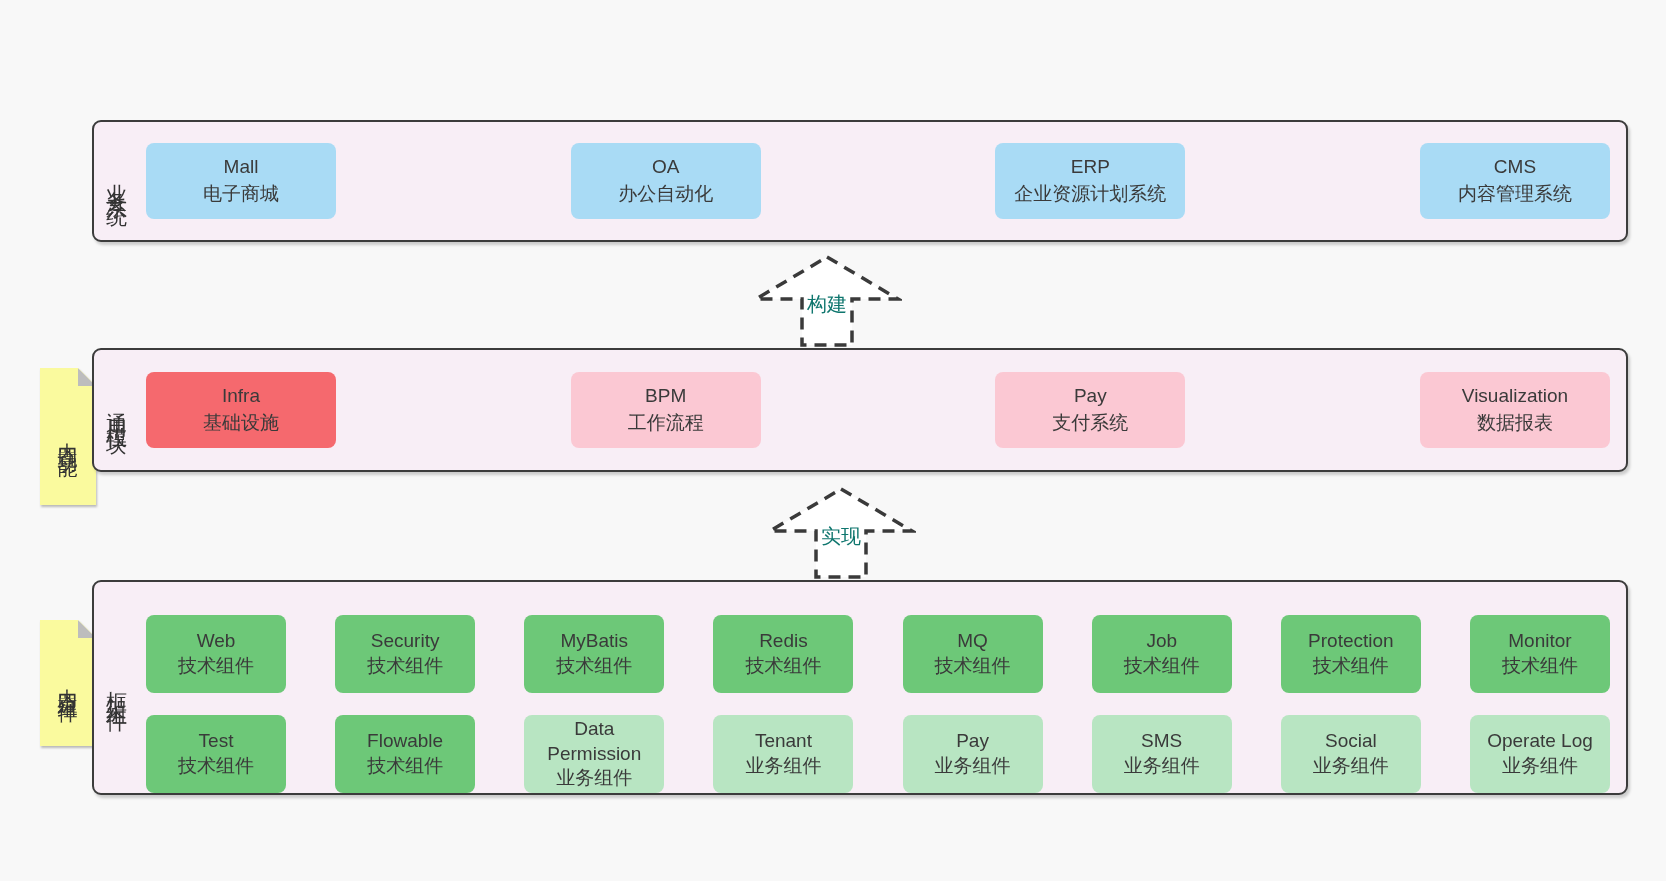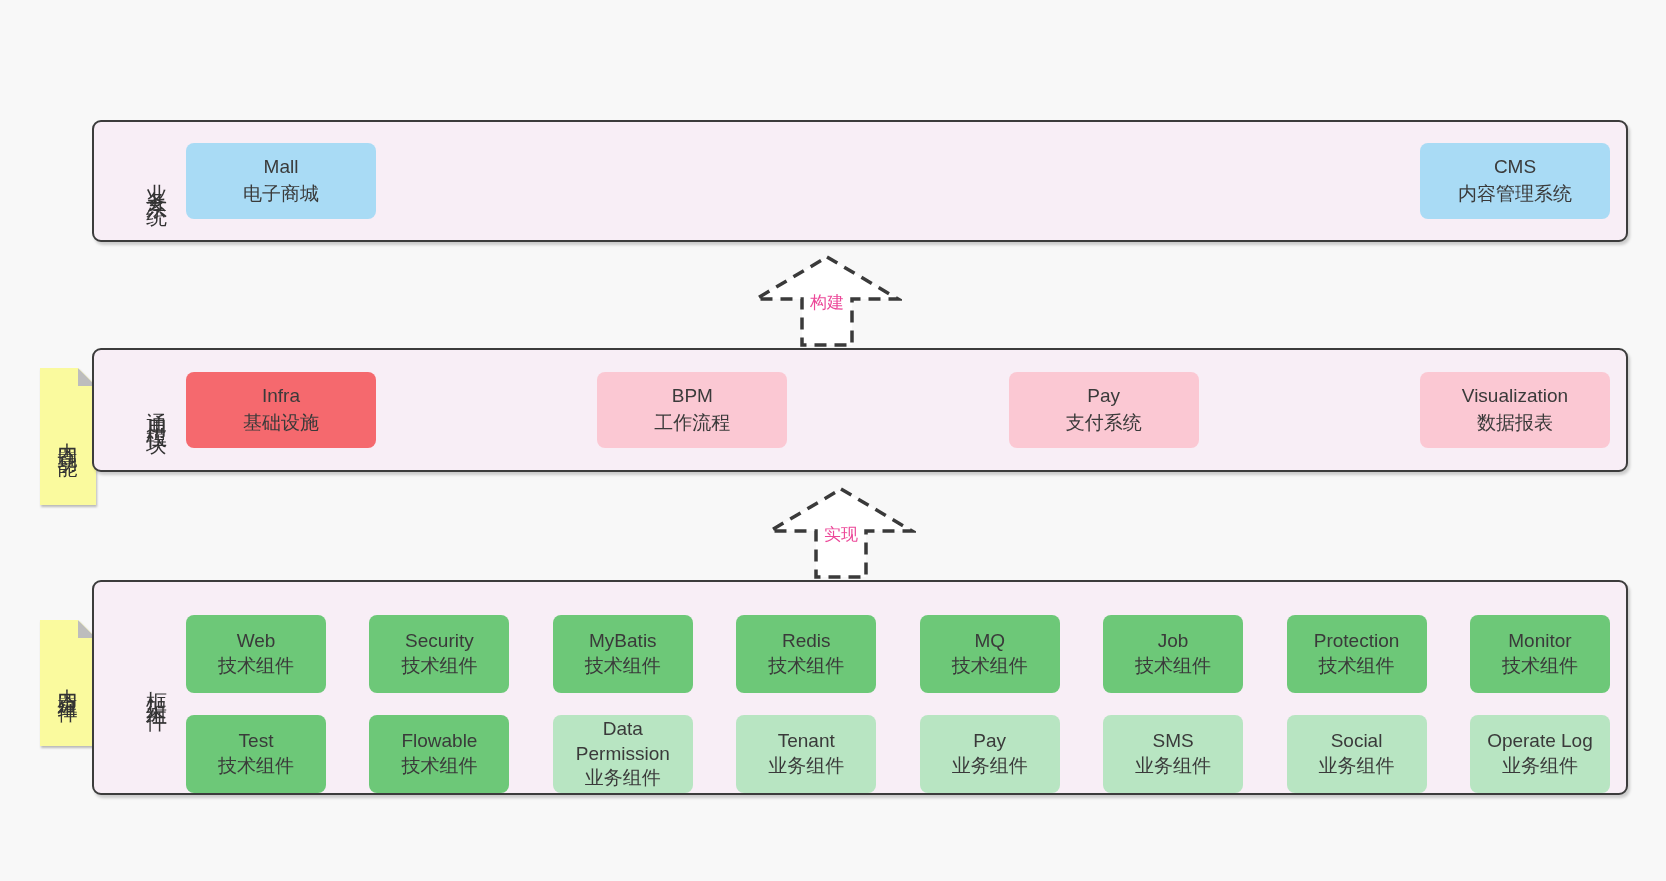--- a/index.html
+++ b/index.html
@@ -7,21 +7,21 @@
     position:relative; width:1666px; height:881px;
     background:#f8f8f8; overflow:hidden;
     font-family:"Liberation Sans","DejaVu Sans",sans-serif;
     color:#3a3a3a;
   }
   
   .panel {
     position:absolute; left:92px; width:1536px; box-sizing:border-box;
     background:#f8eef6; border:2px solid #3c3c3c; border-radius:9px;
     box-shadow:2px 3px 3px rgba(0,0,0,0.18);
-    display:flex; z-index:2;padding-left:40px;
+    display:flex; z-index:2;
   }
   #panel-business  { top:120px; height:122px; }
   #panel-modules   { top:348px; height:124px; }
   #panel-framework { top:580px; height:215px; }
 
   .vlabel {
     flex:0 0 46px; display:flex; align-items:center; justify-content:center;
     color:#333;
   }
   .vlabel span {
@@ -52,21 +52,21 @@
   .green      { background:#6dc878; }
   .lightgreen { background:#b8e5c2; }
 
   
   .arrow { position:absolute; width:150px; height:94px; z-index:1; }
   #arrow-build { left:752px; top:254px; }
   #arrow-impl  { left:766px; top:486px; }
   .arrow svg { display:block; }
   .arrow-label {
     position:absolute; left:50%; top:36px; transform:translateX(-50%);
-    background:#ffffff; font-size:17px; color:#ec4899; padding:1px 3px;
+    background:#ffffff; font-size:20px; color:#0f766e; padding:1px 3px;
     white-space:nowrap;
   }
 
   
   .note { position:absolute; left:40px; width:56px; z-index:1;
           filter:drop-shadow(1px 2px 1px rgba(0,0,0,0.25)); }
   #note-builtin-features  { top:368px; height:137px; }
   #note-builtin-components{ top:620px; height:126px; }
   .note-body {
     width:100%; height:100%; background:#fafa9e;
@@ -101,20 +101,28 @@
   <div class="panel" id="panel-business">
     <div class="vlabel">
       <span>业务系统</span>
     </div>
     <div class="boxes">
       <div class="box w190 blue">
         <div>Mall</div>
         <div>电子商城</div>
       </div>
       <div class="box w190 blue">
+        <div>OA</div>
+        <div>办公自动化</div>
+      </div>
+      <div class="box w190 blue">
+        <div>ERP</div>
+        <div>企业资源计划系统</div>
+      </div>
+      <div class="box w190 blue">
         <div>CMS</div>
         <div>内容管理系统</div>
       </div>
     </div>
   </div>
 
   <div class="arrow" id="arrow-build">
     <svg width="150" height="94" viewBox="0 0 150 94">
       <polygon points="75,3 146,45 100,45 100,91 50,91 50,45 4,45" fill="#ffffff" stroke="#3a3a3a" stroke-width="3.5" stroke-dasharray="12 8" stroke-linejoin="miter"></polygon>
     </svg>

